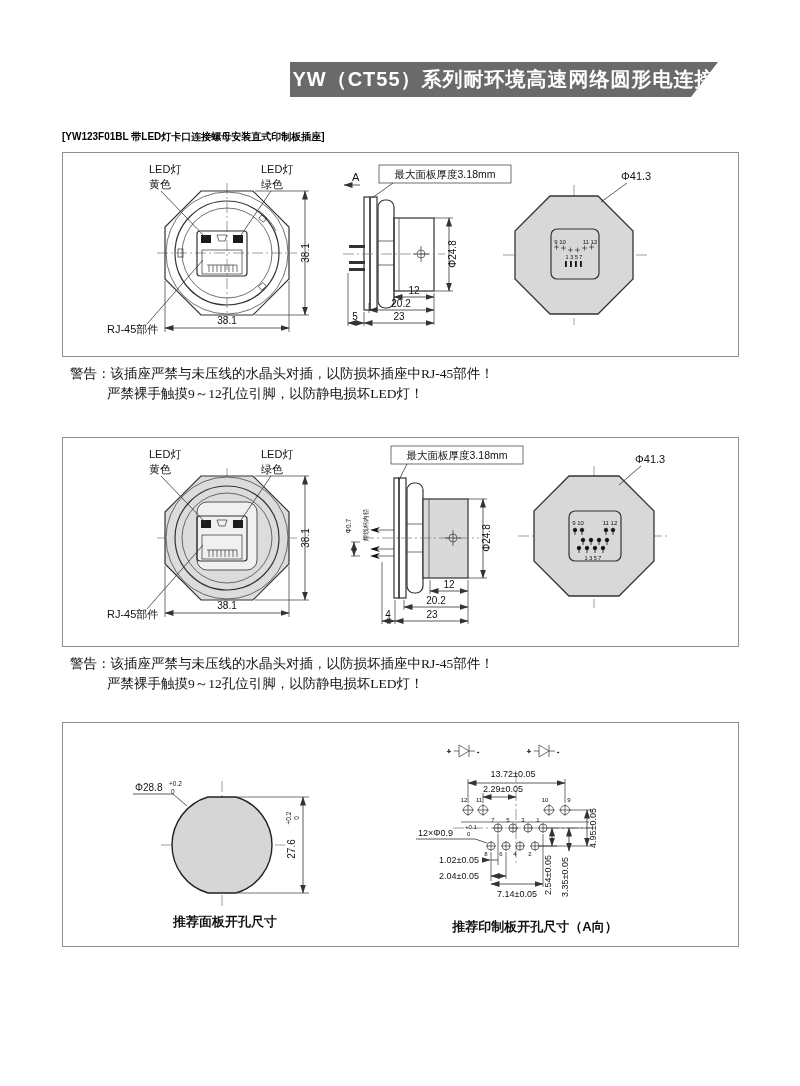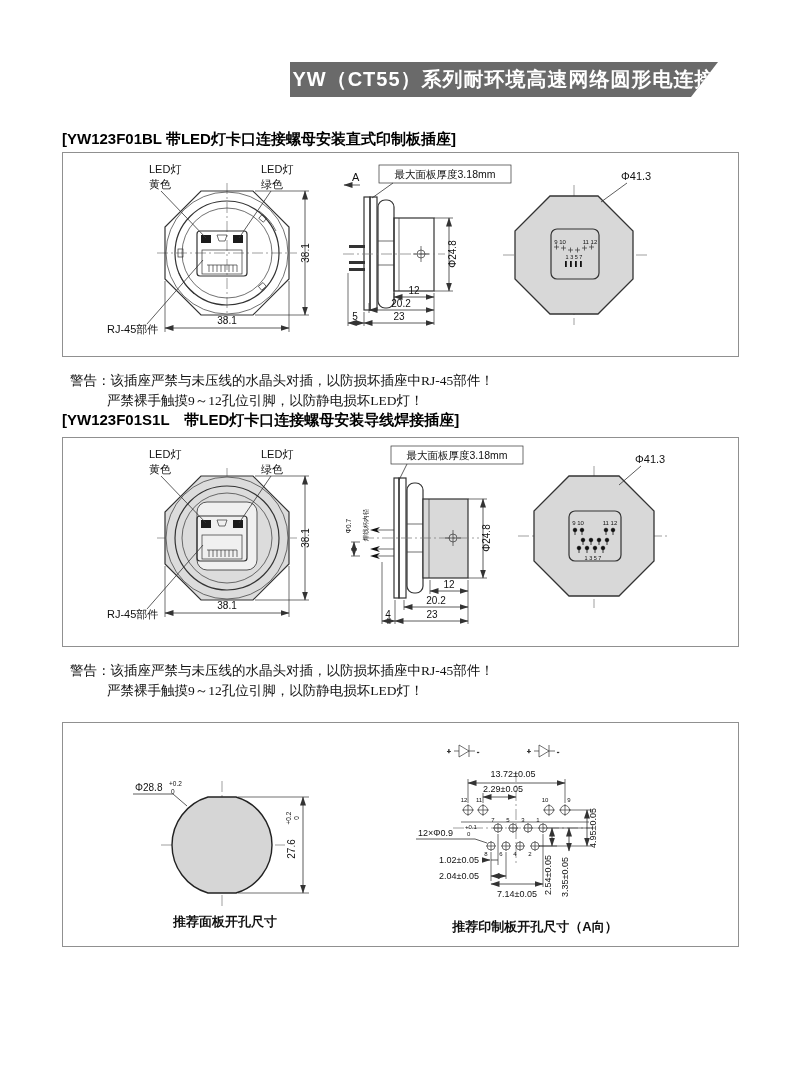--- a/index.html
+++ b/index.html
@@ -1,23 +1,23 @@
 <!DOCTYPE html>
 <html><head>
 <meta charset="utf-8">
 <style>
   html,body{margin:0;padding:0;background:#fff;}
   #page{position:relative;width:800px;height:1086px;background:#fff;overflow:hidden;
         font-family:"Liberation Sans",sans-serif;color:#111;}
   .banner{position:absolute;left:290px;top:62px;width:428px;height:35px;background:#6a6a6a;
           color:#fff;font-weight:bold;font-size:20px;line-height:35px;text-align:center;
           letter-spacing:1px;clip-path:polygon(0 0,100% 0,calc(100% - 27px) 100%,0 100%);}
-  .slabel{position:absolute;left:62px;font-weight:bold;font-size:15px;color:#000;}
+  .slabel{position:absolute;left:62px;font-weight:bold;font-size:10px;color:#000;}
   .warn{position:absolute;left:70px;font-family:"Liberation Serif",serif;font-size:13.5px;
-        line-height:20px;color:#111;margin-top:7px;}
+        line-height:20px;color:#111;}
   .w2{padding-left:37px;}
   .dbox{position:absolute;left:62px;width:675px;border:1px solid #909090;background:#fff;}
   svg{display:block;}
   svg text{font-family:"Liberation Sans",sans-serif;fill:#111;}
   .ol{stroke:#333;stroke-width:1.2;fill:none;}
   .tl{stroke:#333;stroke-width:0.7;fill:none;}
   .dim{stroke:#333;stroke-width:0.8;fill:none;}
   .cl{stroke:#777;stroke-width:0.7;fill:none;stroke-dasharray:11 3 2 3;}
   .lb{font-size:11px;}
   .dm{font-size:10px;}
@@ -154,21 +154,20 @@
           <rect x="517" y="108" width="1.8" height="6" fill="#111"></rect>
       </g>
     </svg>
   </div>
 
   <div class="warn" style="top:364px">
     <div>警告：该插座严禁与未压线的水晶头对插，以防损坏插座中RJ-45部件！</div>
     <div class="w2">严禁裸手触摸9～12孔位引脚，以防静电损坏LED灯！</div>
   </div>
 
-  <div class="slabel" style="top:411px">[YW123F01S1L　带LED灯卡口连接螺母安装导线焊接插座]</div>
 
   <div class="dbox" style="top:437px;height:208px">
     <svg width="673" height="206" viewBox="0 0 673 206">
       <defs>
         <marker id="m2" markerWidth="10" markerHeight="8" refX="8.5" refY="3" orient="auto-start-reverse" markerUnits="userSpaceOnUse">
           <path d="M0,0 L9,3 L0,6 Z" fill="#333"></path>
         </marker>
       </defs>
 
       <g>

